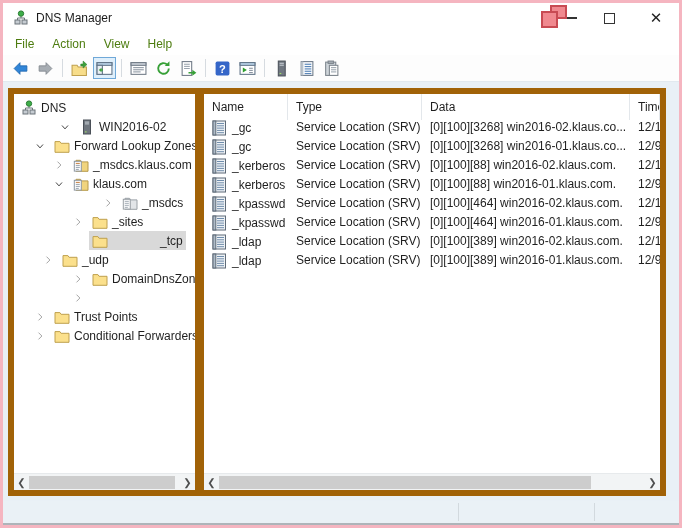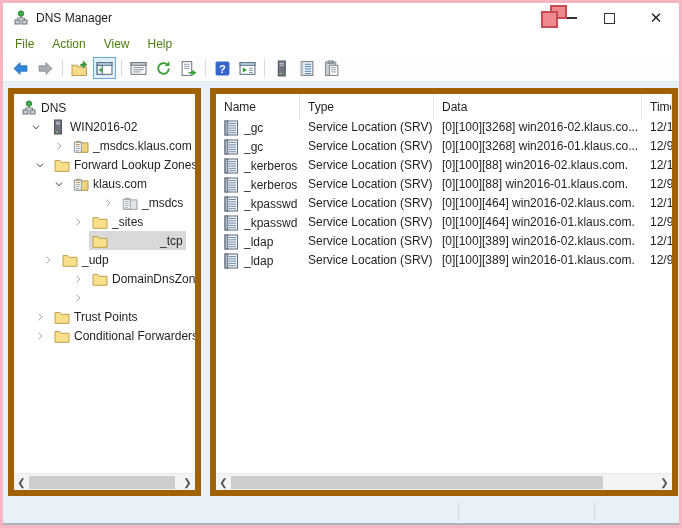--- a/index.html
+++ b/index.html
@@ -36,21 +36,21 @@
   .tb-btn svg { width:17px; height:17px; }
   .tb-btn.active { background:#dfeffb; border-color:#6fa8d8; }
   .tb-sep { width:1px; height:18px; background:#d6dbe0; margin:0 4px; }
 
   
   .content { position:relative; flex:1 1 auto; background:#e9f0f6; }
 
   .panel { position:absolute; top:6px; height:408px; background:#fff; border:6px solid #a16207;
            display:flex; flex-direction:column; overflow:hidden; }
   .tree-panel { left:5px; width:193px; }
-  .list-panel { left:207px; width:468px; }
+  .list-panel { left:195px; width:468px; }
   .panel-body { flex:1 1 auto; overflow:hidden; }
 
   
   .tree-body { padding-top:4px; }
   .tree-row { height:19px; display:flex; align-items:center; white-space:nowrap; overflow:hidden; cursor:default; }
   .chev { width:14px; flex:0 0 14px; height:14px; display:flex; align-items:center; justify-content:center; margin-right:4px; }
   .chev svg { width:12px; height:12px; }
   .tree-inner { display:flex; align-items:center; height:19px; padding:0 3px; }
   .tree-inner.selected { background:#d9d9d9;gap:48px; }
   .ticon { width:16px; flex:0 0 16px; height:16px; margin-right:4px; }
@@ -253,65 +253,65 @@
             <span class="tree-inner">
               <span class="ticon"><svg viewBox="0 0 16 16">
                   <path d="M4.5 10 V8 h7 v2 M8 8 V6.5" stroke="#6d747b" fill="none"></path>
                   <rect x="2" y="10" width="5" height="4" fill="#c6ccd2" stroke="#6d747b"></rect>
                   <rect x="9" y="10" width="5" height="4" fill="#c6ccd2" stroke="#6d747b"></rect>
                   <circle cx="8" cy="3.6" r="2.7" fill="#3fae4a" stroke="#2a7d33"></circle>
                 </svg></span>
               <span class="tlabel">DNS</span>
             </span>
           </div>
-          <div class="tree-row" style="padding-left: 15px;">
+          <div class="tree-row" style="padding-left: 4px; margin-left: 40px;">
             <span class="chev">
               <svg viewBox="0 0 16 16">
                 <path d="M4 6 L8 10.5 12 6" fill="none" stroke="#3f3f3f" stroke-width="1.3"></path>
               </svg>
             </span>
             <span class="tree-inner">
               <span class="ticon"><svg viewBox="0 0 16 16">
                   <rect x="4.5" y="1" width="7" height="14" fill="#6f767e" stroke="#4a5058"></rect>
                   <rect x="6" y="2.6" width="4" height="1" fill="#c6ccd2"></rect>
                   <rect x="6" y="4.4" width="4" height="1" fill="#c6ccd2"></rect>
                   <rect x="6" y="12.4" width="1.6" height="1" fill="#9fe066"></rect>
                 </svg></span>
               <span class="tlabel">WIN2016-02</span>
+            </span>
+          </div>
+          <div class="tree-row" style="padding-left: 19px;">
+            <span class="chev">
+              <svg viewBox="0 0 16 16">
+                <path d="M4 6 L8 10.5 12 6" fill="none" stroke="#3f3f3f" stroke-width="1.3"></path>
+              </svg>
+            </span>
+            <span class="tree-inner">
+              <span class="ticon"><svg viewBox="0 0 16 16">
+                  <path d="M1 3.6 h4.9 l1.2 1.7 H15 v9 H1z" fill="#fbe08c" stroke="#bfa04e"></path>
+                </svg></span>
+              <span class="tlabel">Forward Lookup Zones</span>
             </span>
           </div>
           <div class="tree-row" style="padding-left: 38px;">
             <span class="chev">
               <svg viewBox="0 0 16 16">
                 <path d="M6 3.5 L10.5 8 6 12.5" fill="none" stroke="#9b9b9b" stroke-width="1.2"></path>
               </svg>
             </span>
             <span class="tree-inner">
               <span class="ticon"><svg viewBox="0 0 16 16">
                   <path d="M3 3.3 h4.4 l1.1 1.6 H15 v9.4 H3z" fill="#f0d47e" stroke="#b79a4a"></path>
                   <rect x="1.3" y="4.3" width="7" height="9.8" fill="#fdfdfd" stroke="#8d97a1"></rect>
                   <line x1="2.8" y1="6.4" x2="6.8" y2="6.4" stroke="#c77f3f"></line>
                   <line x1="2.8" y1="8.4" x2="6.8" y2="8.4" stroke="#9aa4ae"></line>
                   <line x1="2.8" y1="10.4" x2="6.8" y2="10.4" stroke="#9aa4ae"></line>
                   <line x1="2.8" y1="12.4" x2="5.8" y2="12.4" stroke="#9aa4ae"></line>
                 </svg></span>
               <span class="tlabel">_msdcs.klaus.com</span>
-            </span>
-          </div>
-          <div class="tree-row" style="padding-left: 19px;">
-            <span class="chev">
-              <svg viewBox="0 0 16 16">
-                <path d="M4 6 L8 10.5 12 6" fill="none" stroke="#3f3f3f" stroke-width="1.3"></path>
-              </svg>
-            </span>
-            <span class="tree-inner">
-              <span class="ticon"><svg viewBox="0 0 16 16">
-                  <path d="M1 3.6 h4.9 l1.2 1.7 H15 v9 H1z" fill="#fbe08c" stroke="#bfa04e"></path>
-                </svg></span>
-              <span class="tlabel">Forward Lookup Zones</span>
             </span>
           </div>
           <div class="tree-row" style="padding-left: 38px;">
             <span class="chev">
               <svg viewBox="0 0 16 16">
                 <path d="M4 6 L8 10.5 12 6" fill="none" stroke="#3f3f3f" stroke-width="1.3"></path>
               </svg>
             </span>
             <span class="tree-inner">
               <span class="ticon"><svg viewBox="0 0 16 16">

